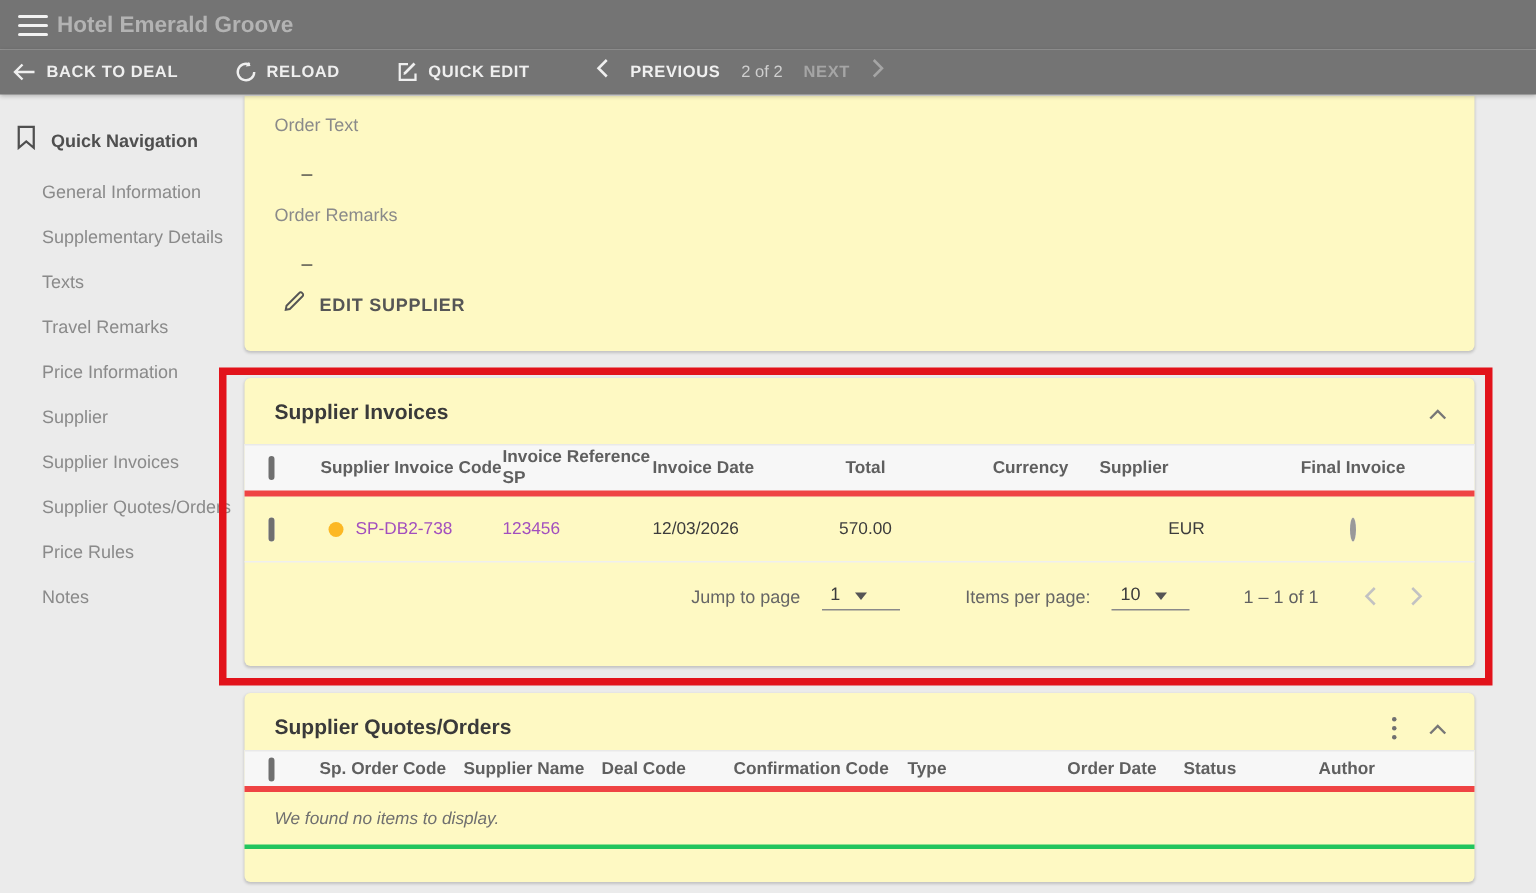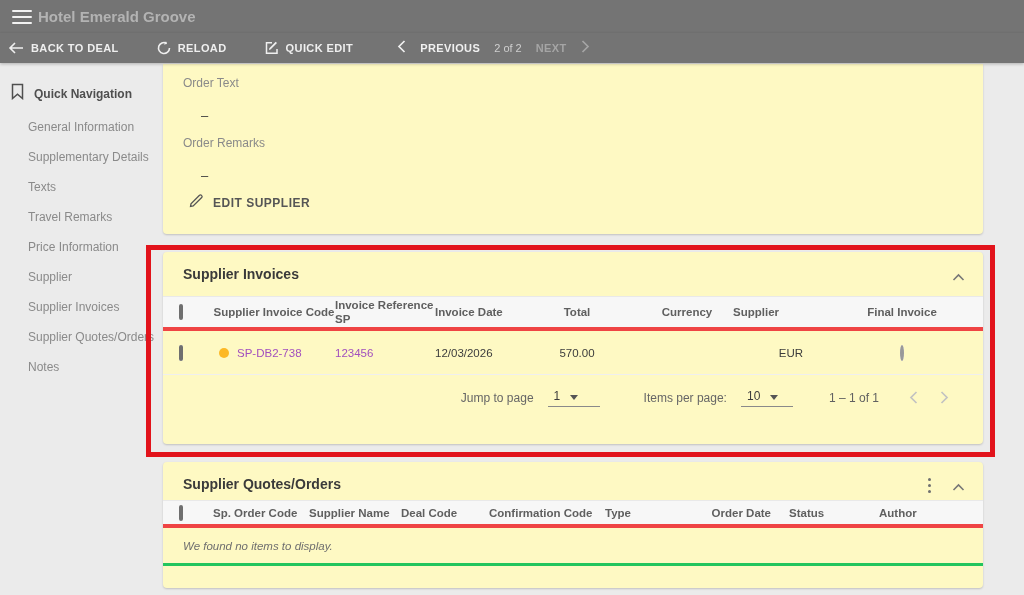--- a/index.html
+++ b/index.html
@@ -159,20 +159,21 @@
     <span class="txt">Quick Navigation</span>
   </div>
   <div class="nav-item">General Information</div>
   <div class="nav-item">Supplementary Details</div>
   <div class="nav-item">Texts</div>
   <div class="nav-item">Travel Remarks</div>
   <div class="nav-item">Price Information</div>
   <div class="nav-item">Supplier</div>
   <div class="nav-item">Supplier Invoices</div>
   <div class="nav-item">Supplier Quotes/Orders</div>
+  <div class="nav-item">Price Rules</div>
   <div class="nav-item">Notes</div>
 </div>
 
 <div class="card card1">
   <div class="field-label" style="top:12px">Order Text</div>
   <div class="field-value" style="top:44px">–</div>
   <div class="field-label" style="top:72px">Order Remarks</div>
   <div class="field-value" style="top:104px">–</div>
   <div class="edit-btn" style="top:130px">
     <span>

